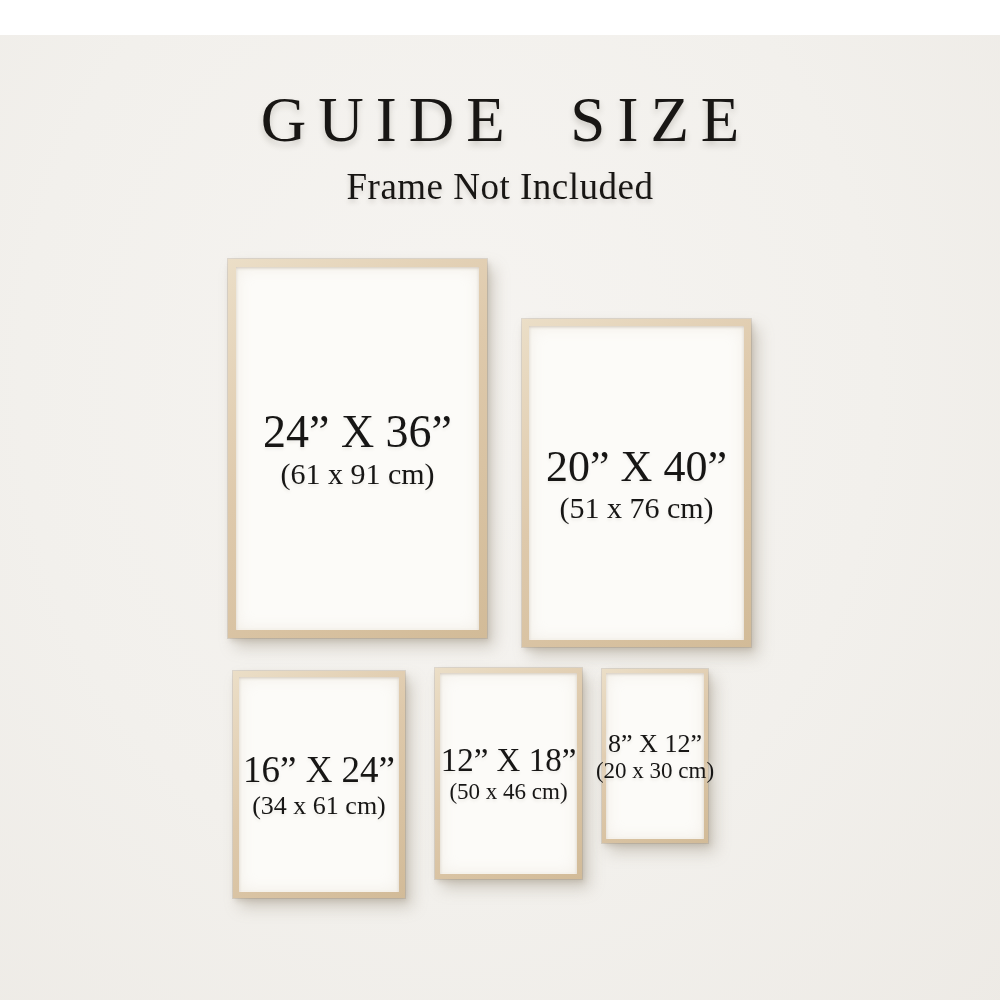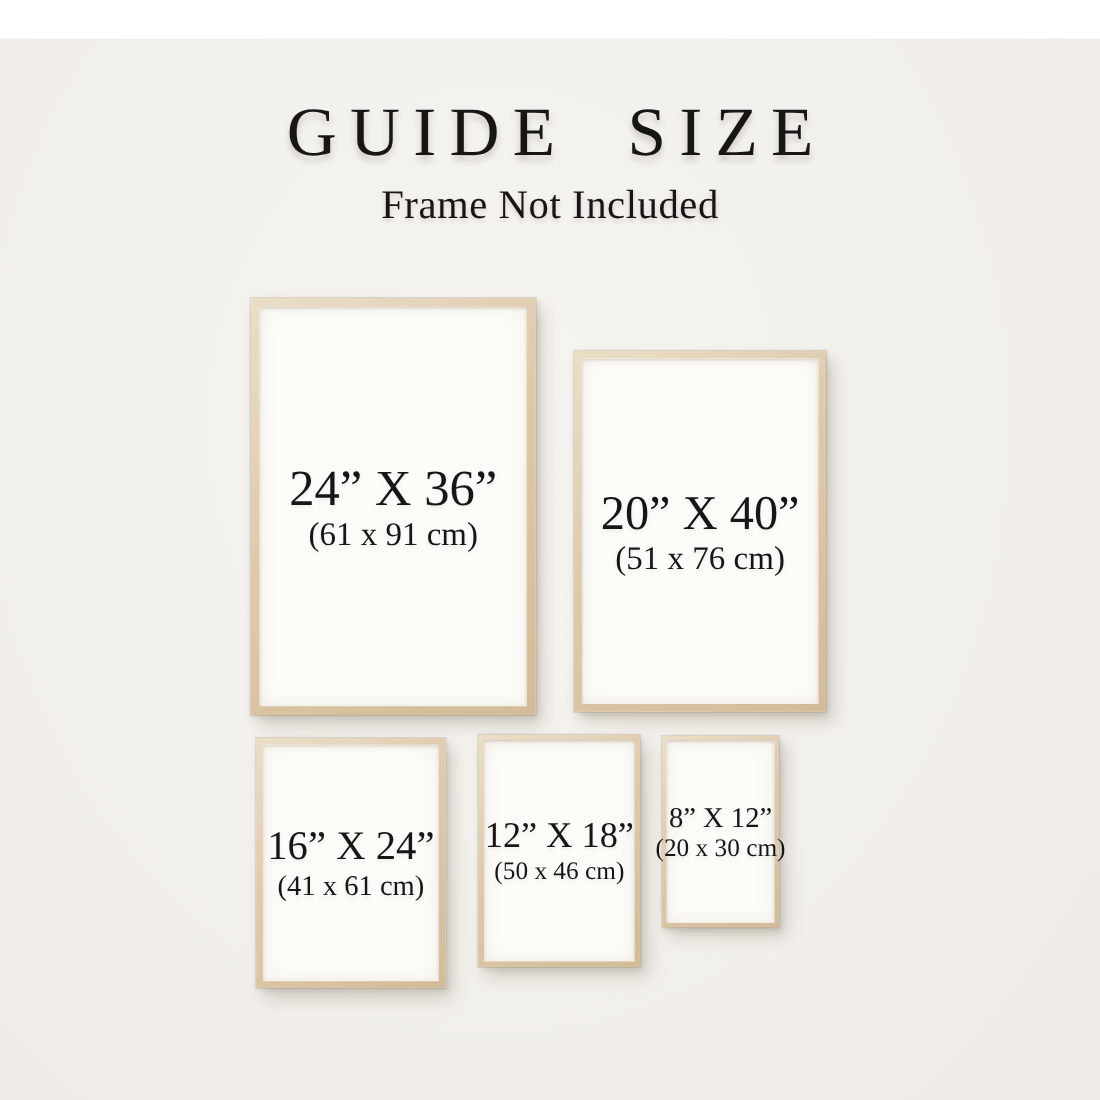--- a/index.html
+++ b/index.html
@@ -35,21 +35,21 @@
                inset 0 0 0 1px rgba(255,252,245,0.55),
                inset 0 0 16px rgba(200,185,160,0.20);
     display:flex;align-items:center;justify-content:center;
   }
   .label{
     text-align:center;color:#171615;line-height:1.12;
     text-shadow:0 0 7px rgba(255,255,255,0.85),0 2px 3px rgba(130,120,100,0.15);
   }
   .inches{white-space:nowrap;}
   .cm{white-space:nowrap;}
-  .f1{left:228px;top:236px;width:259px;height:379px;--bw:8px;}
+  .f1{left:228px;top:224px;width:259px;height:379px;--bw:8px;}
   .f2{left:522px;top:284px;width:229px;height:328px;--bw:7px;}
   .f3{left:233px;top:636px;width:172px;height:227px;--bw:6px;}
   .f4{left:435px;top:633px;width:147px;height:211px;--bw:5px;}
   .f5{left:602px;top:634px;width:106px;height:174px;--bw:4px;}
   .f1 .inches{font-size:46px;} .f1 .cm{font-size:30px;}
   .f2 .inches{font-size:44px;} .f2 .cm{font-size:30px;}
   .f3 .inches{font-size:37px;} .f3 .cm{font-size:26px;}
   .f4 .inches{font-size:33px;} .f4 .cm{font-size:23px;}
   .f5 .inches{font-size:26px;} .f5 .cm{font-size:23px;}
 </style>
@@ -78,21 +78,21 @@
         <div class="inches">20” X 40”</div>
         <div class="cm">(51 x 76 cm)</div>
       </div>
     </div>
   </div>
 
   <div class="frame f3">
     <div class="mat">
       <div class="label">
         <div class="inches">16” X 24”</div>
-        <div class="cm">(41 x 61 cm)</div>
+        <div class="cm">(34 x 61 cm)</div>
       </div>
     </div>
   </div>
 
   <div class="frame f4">
     <div class="mat">
       <div class="label">
         <div class="inches">12” X 18”</div>
         <div class="cm">(50 x 46 cm)</div>
       </div>

